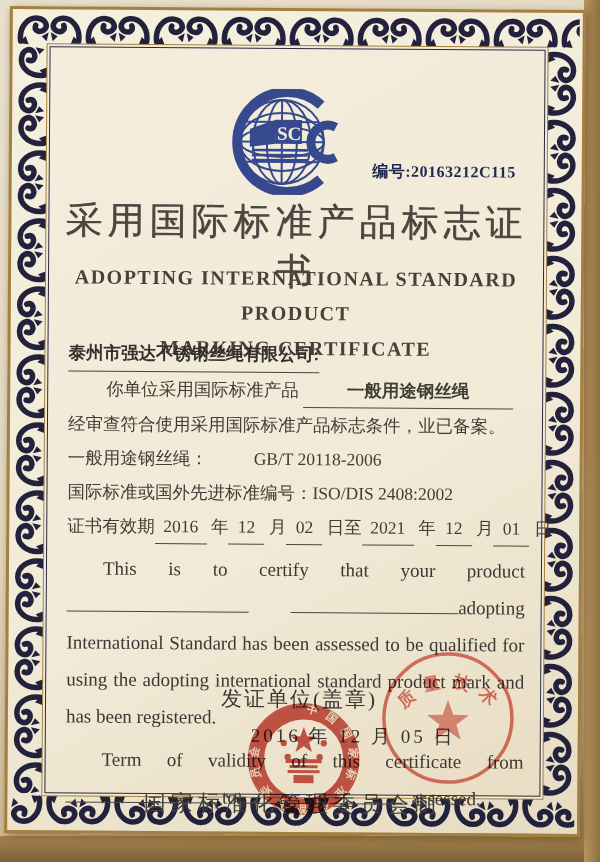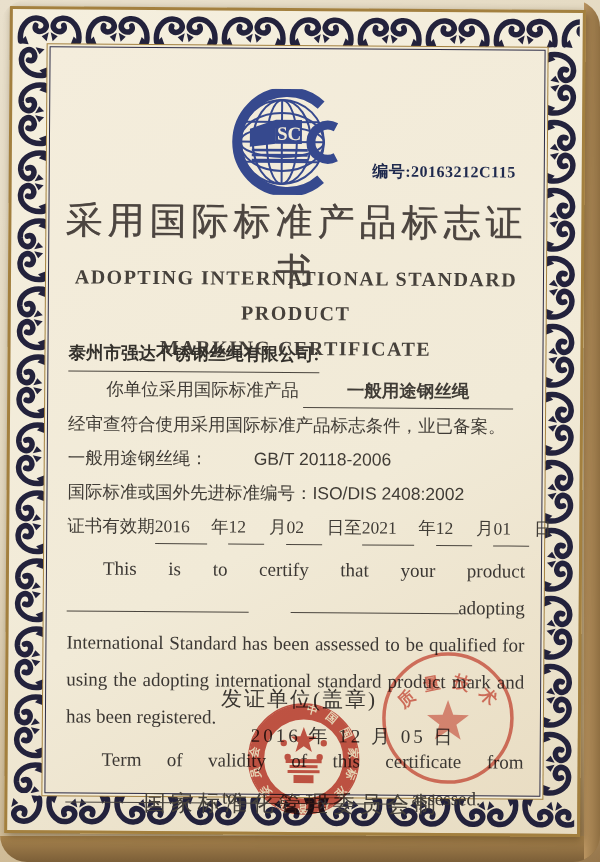--- a/index.html
+++ b/index.html
@@ -2,21 +2,21 @@
 <html><head>
 <meta charset="utf-8">
 <style>
   html,body{margin:0;padding:0;}
   body{
     width:600px;height:862px;overflow:hidden;
     font-family:"Liberation Serif","DejaVu Serif",serif;
     background:linear-gradient(150deg,#e9e0cc 0%,#e3d8bf 45%,#c3a97d 88%,#96764b 100%);
     position:relative;
   }
-  .photo{position:absolute;inset:0;overflow:hidden;border-radius:27px;}
+  .photo{position:absolute;inset:0;overflow:hidden;}
   
   .edge-bottom{position:absolute;left:0;right:0;bottom:0;height:26px;
     background:linear-gradient(180deg,#a9854f,#7c5f38);}
   .edge-right{position:absolute;top:0;bottom:0;right:0;width:16px;
     background:linear-gradient(90deg,#b99460,#8f6f42);}
 
   .cert{
     position:absolute;top:8px;left:7px;right:17px;bottom:27px;
     background:linear-gradient(155deg,#f5efde 0%,#f2ebd8 55%,#e7dcc2 100%);
     border:3px solid #a3803f;
@@ -64,23 +64,23 @@
   .body-text{
     position:absolute;top:288px;left:20px;right:16px;
     font-size:17.5px;line-height:34px;color:#403c36;
   }
   .b-line{white-space:nowrap;}
   .company{font-weight:bold;color:#33302b;border-bottom:1.5px solid #4a453e;
     display:inline-block;padding-bottom:1px;}
   .indent{display:inline-block;width:38px;}
   .fill{border-bottom:1.5px solid #4a453e;display:inline-block;text-align:center;}
   .fill.bold{font-weight:bold;}
-  .num-fill{border-bottom:1.5px solid #4a453e;display:inline-block;
+  .num-fill{border-bottom:1.5px solid #4a453e;display:inline-block;text-align:center;
     font-family:"Liberation Serif",serif;}
-  .latin{font-family:Liberation Sans, sans-serif;margin-top:12px;}
+  .latin{font-family:Liberation Serif, serif;margin-top:12px;}
   .gap{display:inline-block;width:46px;}
   .en-par{
     margin-top:6px;font-size:19px;line-height:37px;color:#3b3733;
     text-align:justify;text-indent:36px;font-family:"Liberation Serif",serif;
   }
   .bl{display:inline-block;border-bottom:1.5px solid #4a453e;height:18px;vertical-align:baseline;}
 
   .issue-label{position:absolute;top:636px;left:175px;font-size:21px;letter-spacing:2px;color:#393530;}
   .issue-date{position:absolute;top:674px;left:205px;font-size:19px;letter-spacing:3px;color:#393530;}
   .made-by{position:absolute;top:740px;left:0;right:0;text-align:center;

